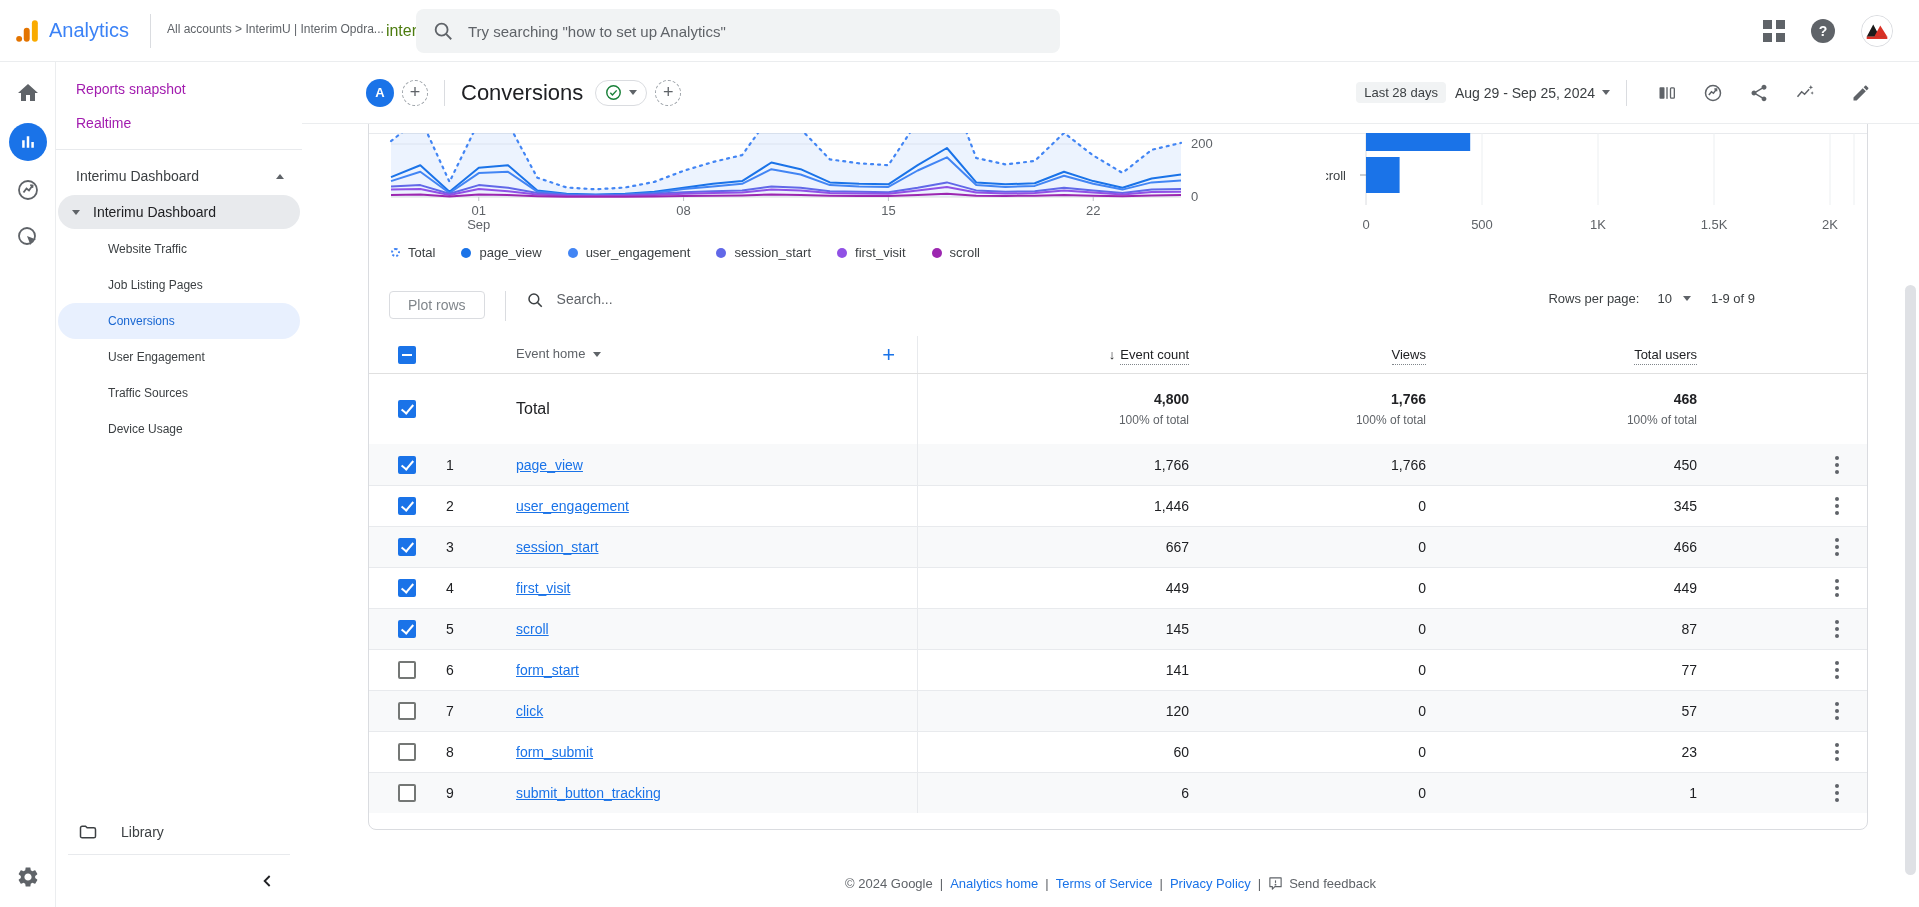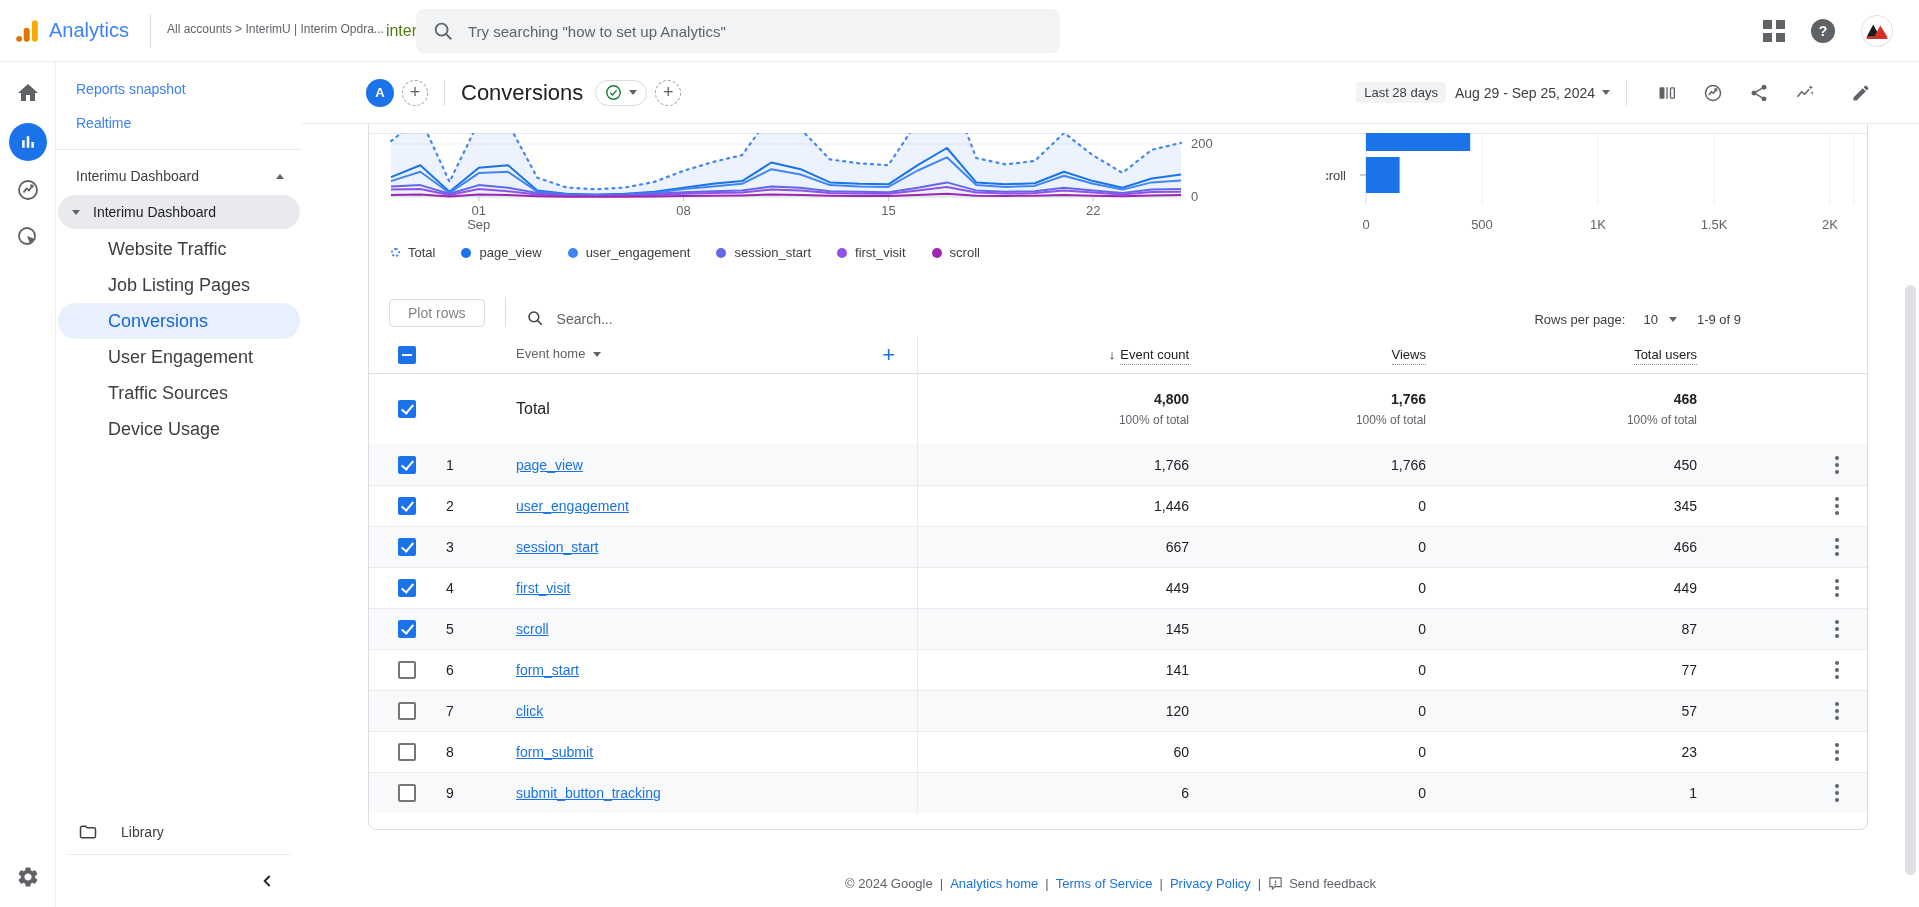--- a/index.html
+++ b/index.html
@@ -22,25 +22,25 @@
   .help-badge{width:24px;height:24px;border-radius:50%;background:#5f6368;color:#fff;font-size:14px;font-weight:bold;display:flex;align-items:center;justify-content:center;cursor:pointer}
   .avatar{width:32px;height:32px;border-radius:50%;border:1px solid #dadce0;overflow:hidden;background:#fff;cursor:pointer}
 
   
   .rail{position:absolute;left:0;top:62px;bottom:0;width:56px;background:#fff;border-right:1px solid #ebedef;z-index:6}
   .rail-icon{position:absolute;left:50%;transform:translateX(-50%);cursor:pointer}
   .rail-active{width:38px;height:38px;border-radius:50%;background:#1a73e8;display:flex;align-items:center;justify-content:center}
 
   
   .drawer{position:absolute;left:56px;top:62px;bottom:0;width:246px;background:#fff;z-index:6}
-  .nav-item{height:34px;display:flex;align-items:center;padding-left:20px;font-size:14px;color:#3b82f6;cursor:pointer}
+  .nav-item{height:34px;display:flex;align-items:center;padding-left:20px;font-size:14px;color:#a21caf;cursor:pointer}
   .drawer-divider{height:1px;background:#e8eaed;margin:9px 0}
   .collection-header{height:34px;display:flex;align-items:center;padding:0 18px 0 20px;font-size:14px;color:#3c4043;cursor:pointer}
   .subcollection{height:34px;margin:2px;background:#e8eaed;border-radius:17px;display:flex;align-items:center;padding-left:14px;gap:13px;font-size:14px;color:#202124;cursor:pointer}
-  .report-item{height:36px;display:flex;align-items:center;padding-left:50px;font-size:18px;color:#3c4043;border-radius:18px;margin:0 2px;cursor:pointer}
+  .report-item{height:36px;display:flex;align-items:center;padding-left:50px;font-size:12px;color:#3c4043;border-radius:18px;margin:0 2px;cursor:pointer}
   .report-item.active{background:#e8f0fe;color:#1967d2}
   .drawer-bottom{position:absolute;left:0;right:0;bottom:0}
   .library-row{height:44px;display:flex;align-items:center;gap:23px;padding-left:22px;font-size:14px;color:#3c4043;cursor:pointer}
   .collapse-row{height:52px;display:flex;align-items:center;justify-content:flex-end;padding-right:24px}
 
   .car{width:0;height:0;border-left:4px solid transparent;border-right:4px solid transparent;border-top:5px solid #5f6368;display:inline-block}
   .car-up{border-top:none;border-bottom:5px solid #5f6368}
 
   
   .main{position:absolute;left:302px;top:62px;right:0;bottom:0;background:#fff}
@@ -60,21 +60,21 @@
   .content{position:absolute;left:0;right:0;top:62px;bottom:0;overflow:hidden;background:#fff}
   .card{position:absolute;left:66px;top:-30px;width:1500px;height:736px;background:#fff;border:1px solid #dadce0;border-radius:8px}
   .grid-top{position:absolute;left:0;right:0;top:38px;height:1px;background:#e8eaed}
   #line-chart{position:absolute;left:20px;top:38px}
   #bar-chart{position:absolute;left:957px;top:38px}
   .legend{position:absolute;left:22px;top:150px;display:flex;align-items:center;gap:26px;font-size:13px;color:#3c4043}
   .leg-item{display:flex;align-items:center}
   .leg-dot{width:10px;height:10px;border-radius:50%;margin-right:8px}
   .leg-dot.dotted{width:9px;height:9px;border:2px dotted #4285f4;background:transparent}
 
-  .toolbar{position:absolute;left:0;right:14px;top:196px;height:36px;display:flex;align-items:flex-end;padding-left:20px}
+  .toolbar{position:absolute;left:0;right:0;top:196px;height:36px;display:flex;align-items:flex-start;padding-left:20px}
   .plot-btn{height:28px;padding:0 18px;border:1px solid #dadce0;border-radius:4px;background:#fff;font-size:14px;color:#80868b;display:flex;align-items:center;cursor:pointer}
   .tb-divider{width:1px;height:30px;background:#dadce0;margin:0 20px}
   .tb-search-txt{font-size:14px;color:#5f6368;margin-left:13px;cursor:text}
   .tb-right{margin-left:auto;display:flex;align-items:center;padding-right:112px;font-size:13px;color:#3c4043}
   .tb-right .rpp-val{margin-left:18px;cursor:pointer}
   .tb-right .car{margin-left:11px;cursor:pointer}
   .tb-right .pag{margin-left:20px}
 
   
   .table{position:absolute;left:0;right:0;top:241px}

